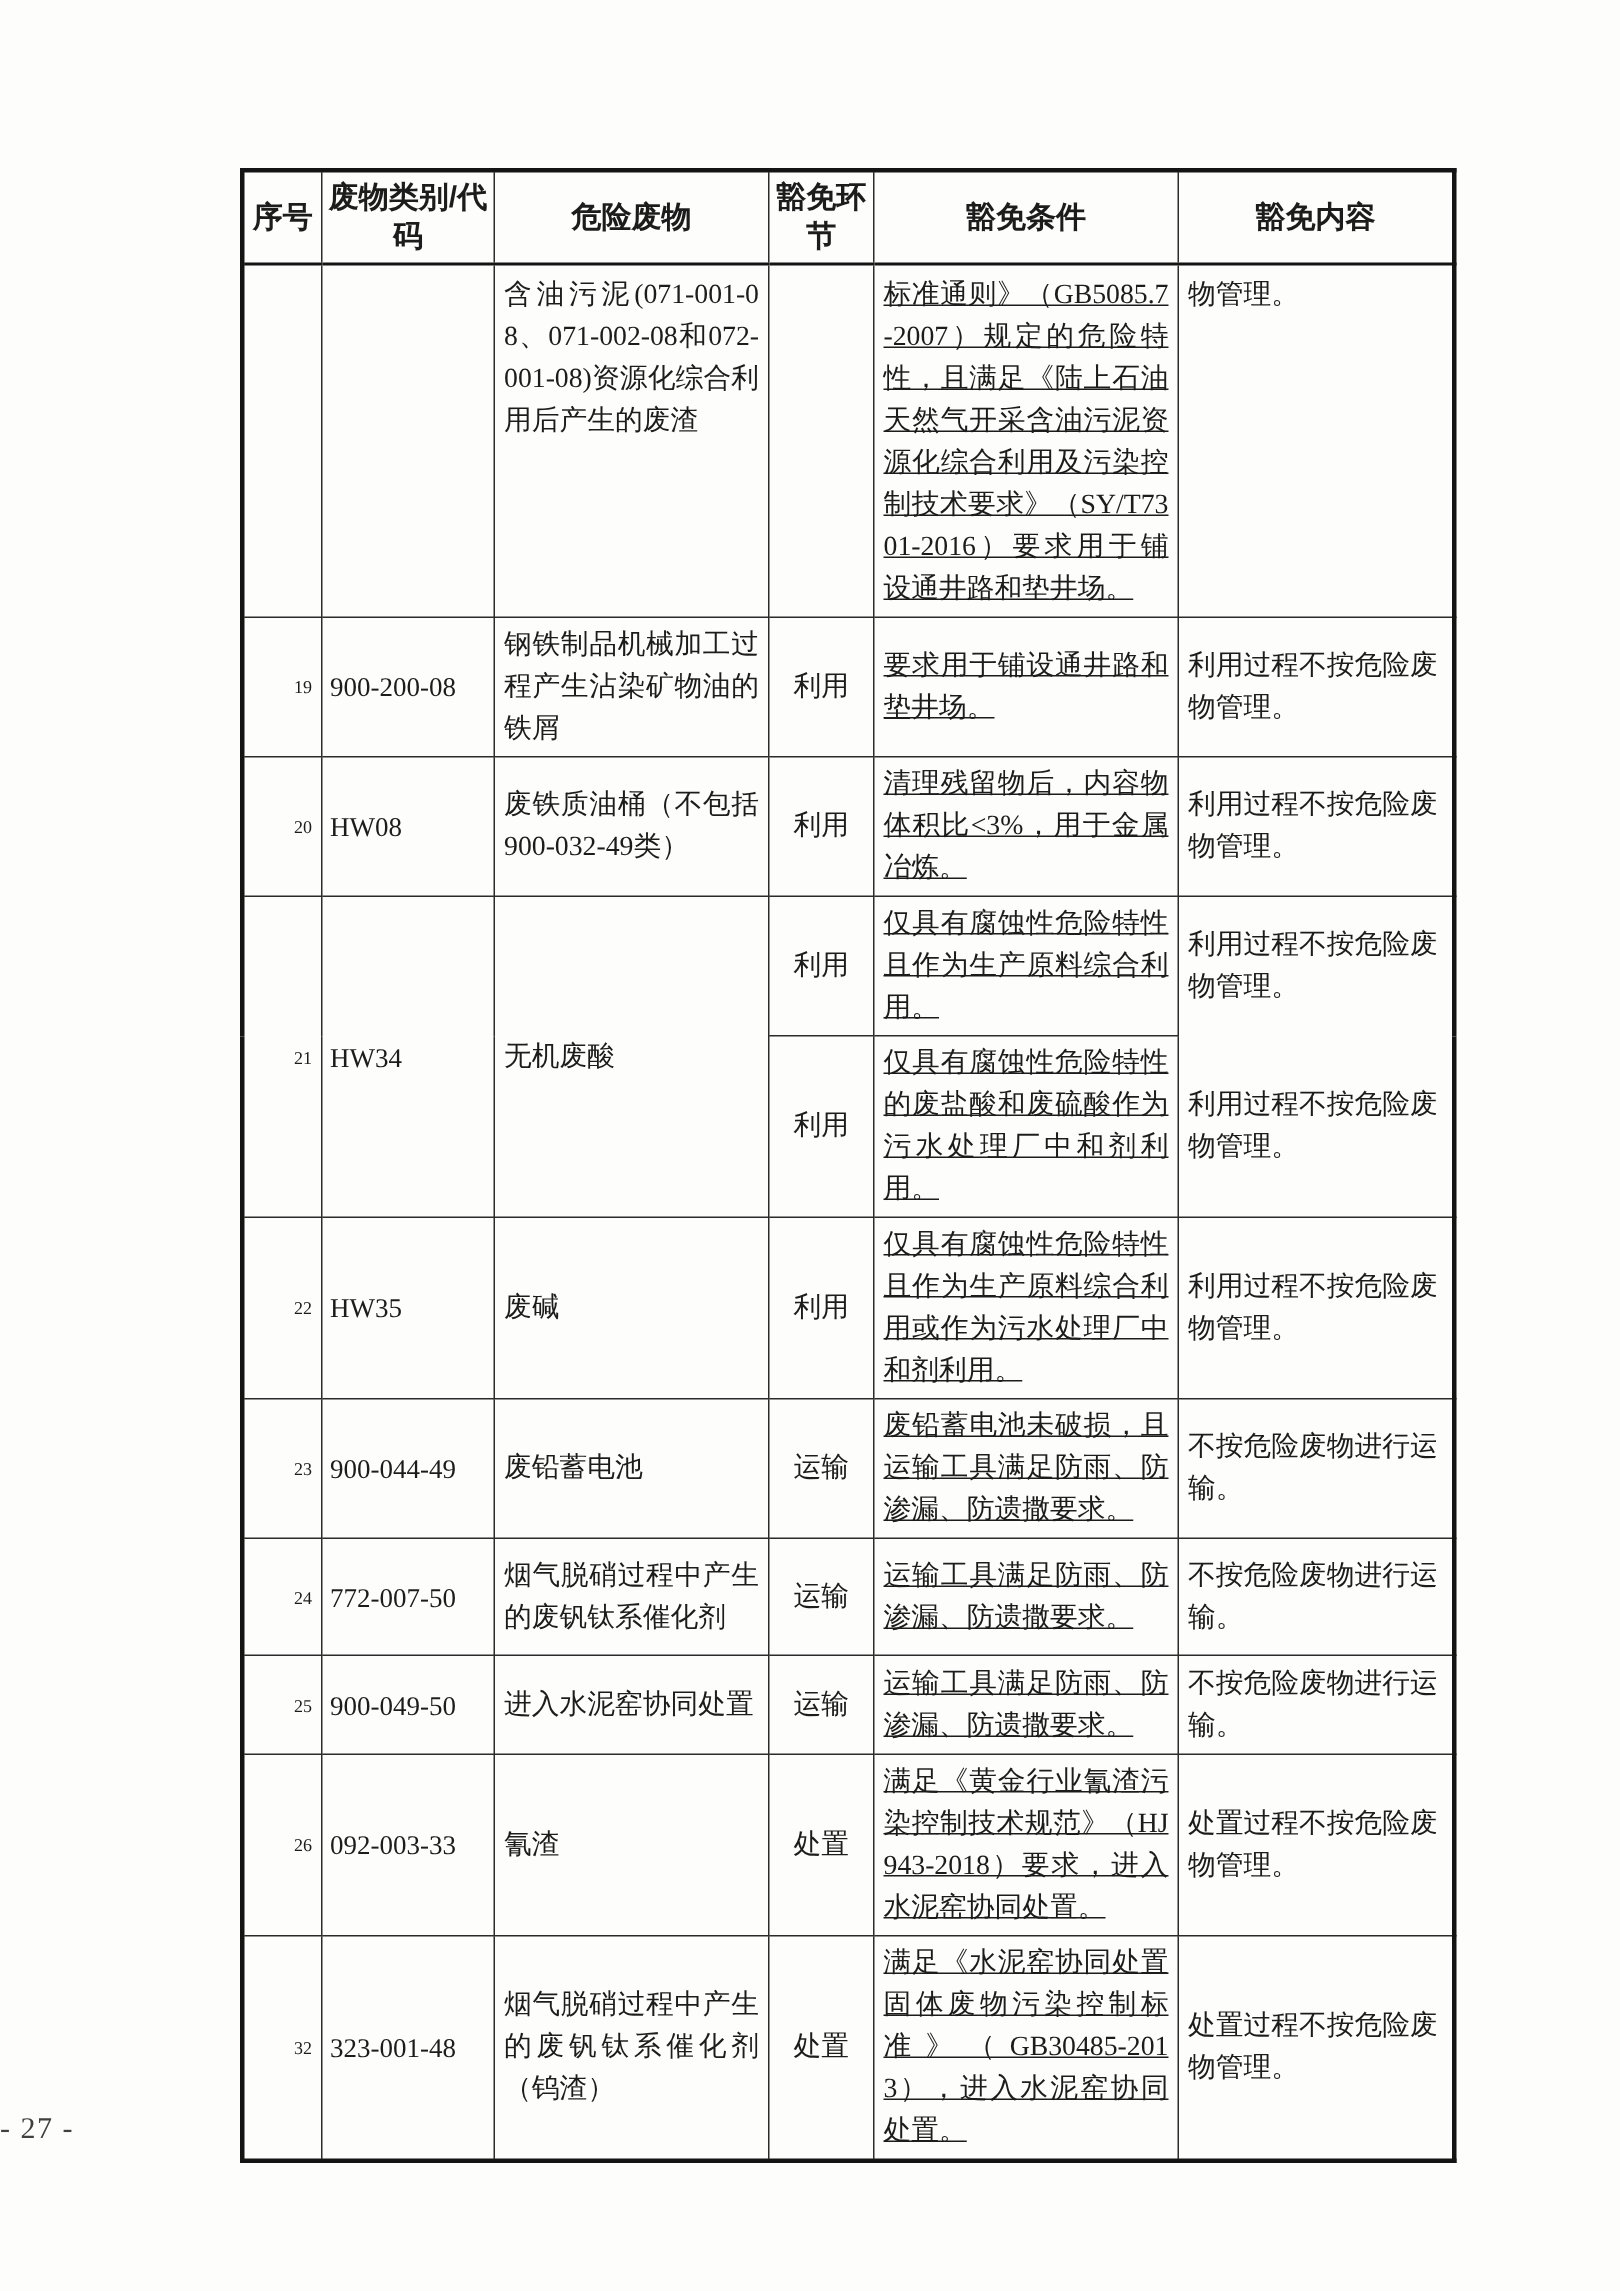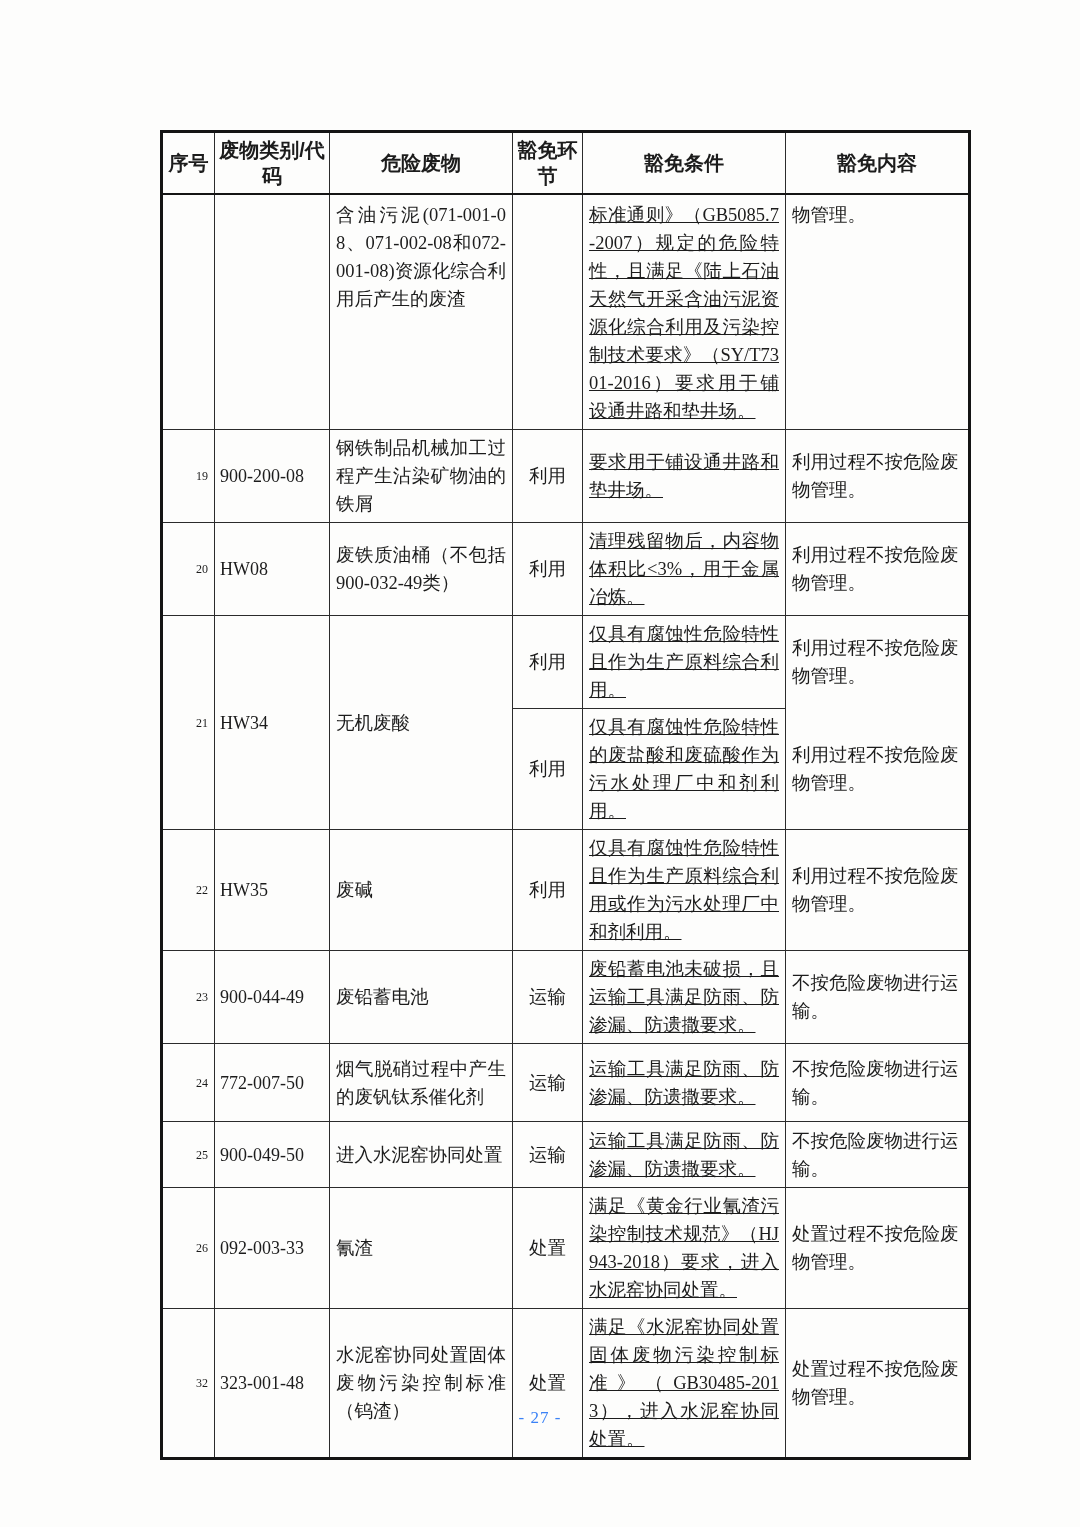--- a/index.html
+++ b/index.html
@@ -12,21 +12,21 @@
     position:relative;
     width:1080px;
     height:1527px;
     margin:0 auto;
     background:#fdfdfc;
     overflow:hidden;
   }
   table.waste-table{
     position:absolute;
     left:160px;
-    top:130px;
+    top:112px;
     width:808px;
     border-collapse:collapse;
     table-layout:fixed;
     border:3px solid #141414;
     background:transparent;
   }
   .waste-table col.c-no{width:53px;}
   .waste-table col.c-code{width:115px;}
   .waste-table col.c-waste{width:183px;}
   .waste-table col.c-stage{width:70px;}
@@ -75,24 +75,23 @@
 
   
   td.hide-bottom{border-bottom-style:hidden;}
   td.hide-top{border-top-style:hidden;}
 
   .footer-page{
     position:absolute;
     left:0;
     top:1408px;
     width:100%;
-    text-align:center;
-    font-size:17px;
+    font-size:20px;
     letter-spacing:1px;
-    color:#3b82f6;
+    color:#404040;
   }
 </style>
 </head>
 <body>
 
 <div class="page">
 
   <table class="waste-table">
     <colgroup>
       <col class="c-no">
@@ -196,21 +195,21 @@
       <td class="code">092-003-33</td>
       <td class="waste">氰渣</td>
       <td class="stage">处置</td>
       <td class="cond">满足《黄金行业氰渣污染控制技术规范》（HJ943-2018）要求，进入水泥窑协同处置。</td>
       <td class="cont">处置过程不按危险废物管理。</td>
     </tr>
 
     <tr class="r27">
       <td class="no">32</td>
       <td class="code">323-001-48</td>
-      <td class="waste">水泥窑协同处置固体废物污染控制标准（钨渣）</td>
+      <td class="waste">烟气脱硝过程中产生的废钒钛系催化剂（钨渣）</td>
       <td class="stage">处置</td>
       <td class="cond">满足《水泥窑协同处置固体废物污染控制标准》（GB30485-2013），进入水泥窑协同处置。</td>
       <td class="cont">处置过程不按危险废物管理。</td>
     </tr>
   </tbody>
     </table>
 
   <div class="footer-page">- 27 -</div>
 
 </div>

